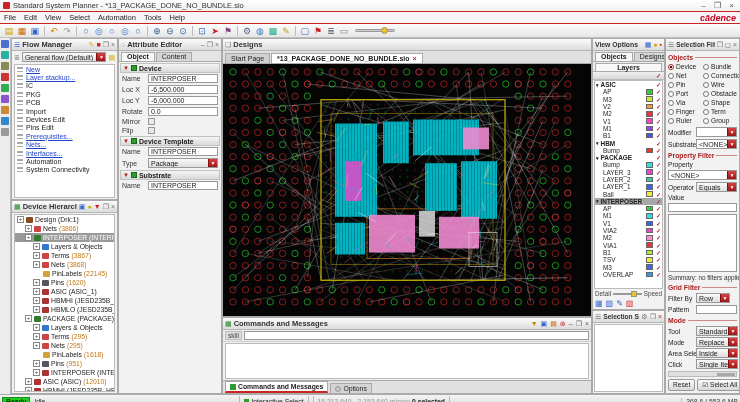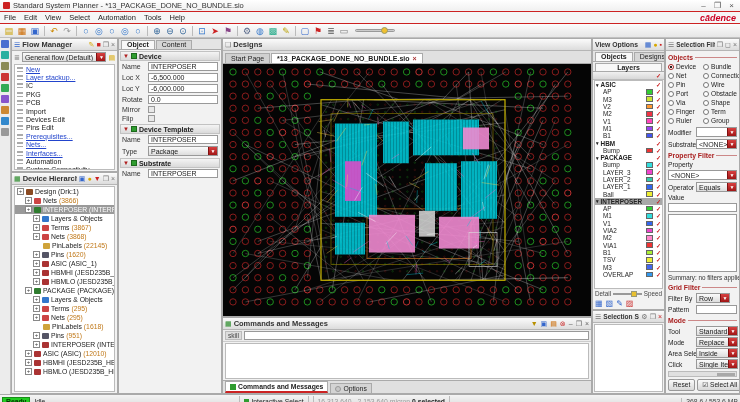--- a/index.html
+++ b/index.html
@@ -161,21 +161,21 @@
       <span class="si" style="background: rgb(138, 138, 85);"></span>
       <span class="si" style="background: rgb(204, 51, 51);"></span>
       <span class="si" style="background: rgb(51, 170, 85);"></span>
       <span class="si" style="background: rgb(136, 85, 204);"></span>
       <span class="si" style="background: rgb(204, 136, 51);"></span>
       <span class="si" style="background: rgb(51, 136, 204);"></span>
       <span class="si" style="background: rgb(153, 153, 153);"></span>
     </div>
 
   <div class="col colL">
-    <div class="panel" style="height:134px;">
+    <div class="panel" style="height:162px;">
       <div class="phead">
         <span class="picon b">☰</span>
         <span class="ttl">Flow Manager</span>
         <span class="picon y">✎</span>
         <span class="picon r">■</span>
         <span class="picon">❒</span>
         <span class="picon">×</span>
       </div>
       <div class="ddrow">
         <span class="picon">≣</span>
@@ -366,20 +366,27 @@
             <span class="exp">+</span>
             <span class="tico" style="background: rgb(170, 51, 51);"></span>
             <span>HBMLO (JESD235B_HBM)</span>
           </div>
         </div>
     </div>
   </div>
 
   <div class="col colA">
     <div class="panel" style="flex:1;">
+      <div class="phead">
+        <span class="picon b">◌</span>
+        <span class="ttl">Attribute Editor</span>
+        <span class="picon">–</span>
+        <span class="picon">❒</span>
+        <span class="picon">×</span>
+      </div>
       <div class="atabs" id="atabs">
           <span class="atab active">Object</span>
           <span class="atab">Content</span>
         </div>
       <div id="asections" style="overflow:hidden;flex:1;">
           <div class="sechead">
             <span class="tri">▼</span>
             <span class="gsq"></span>
             <span class="stl">Device</span>
           </div>

